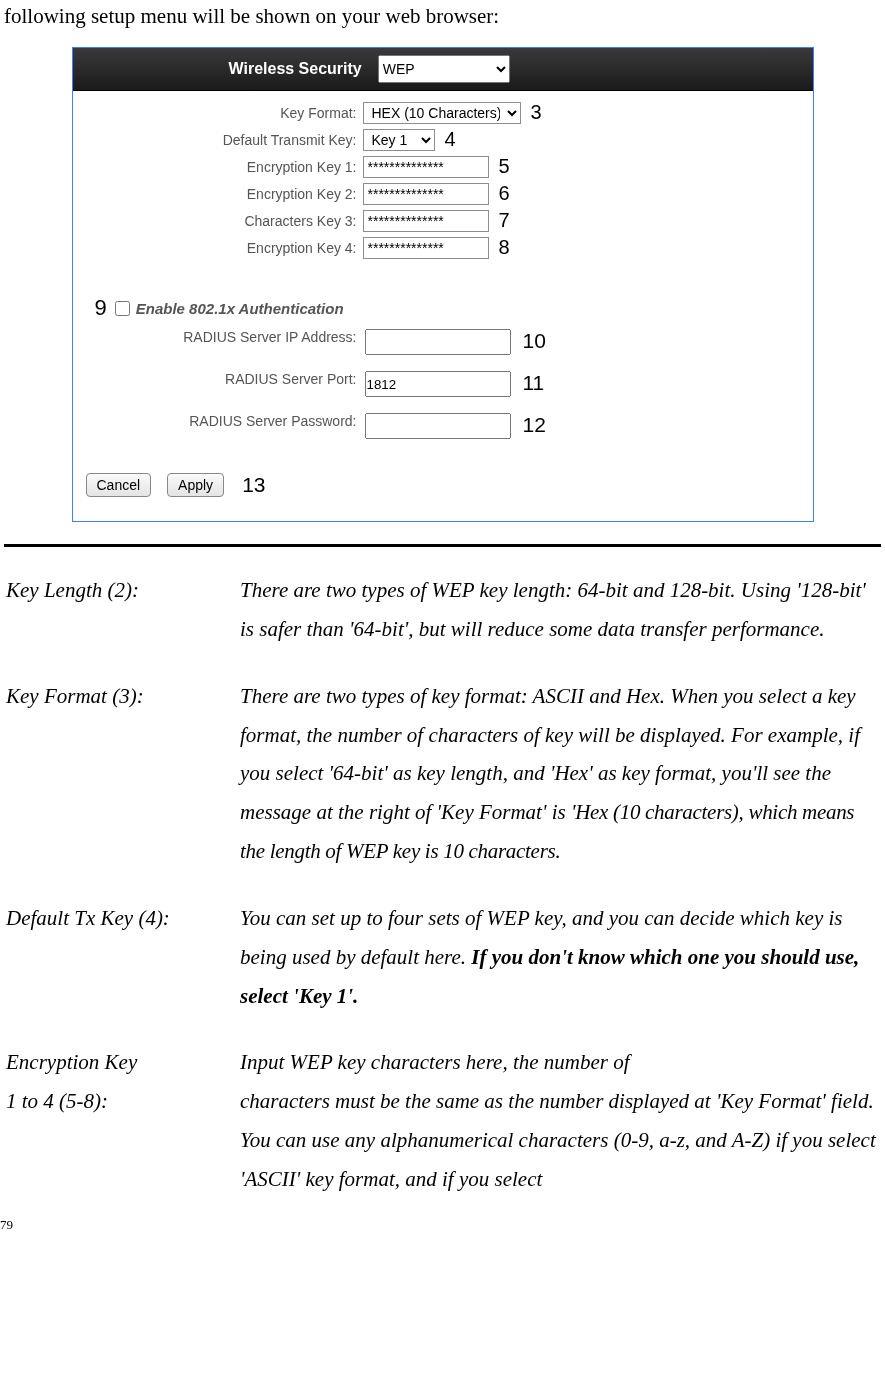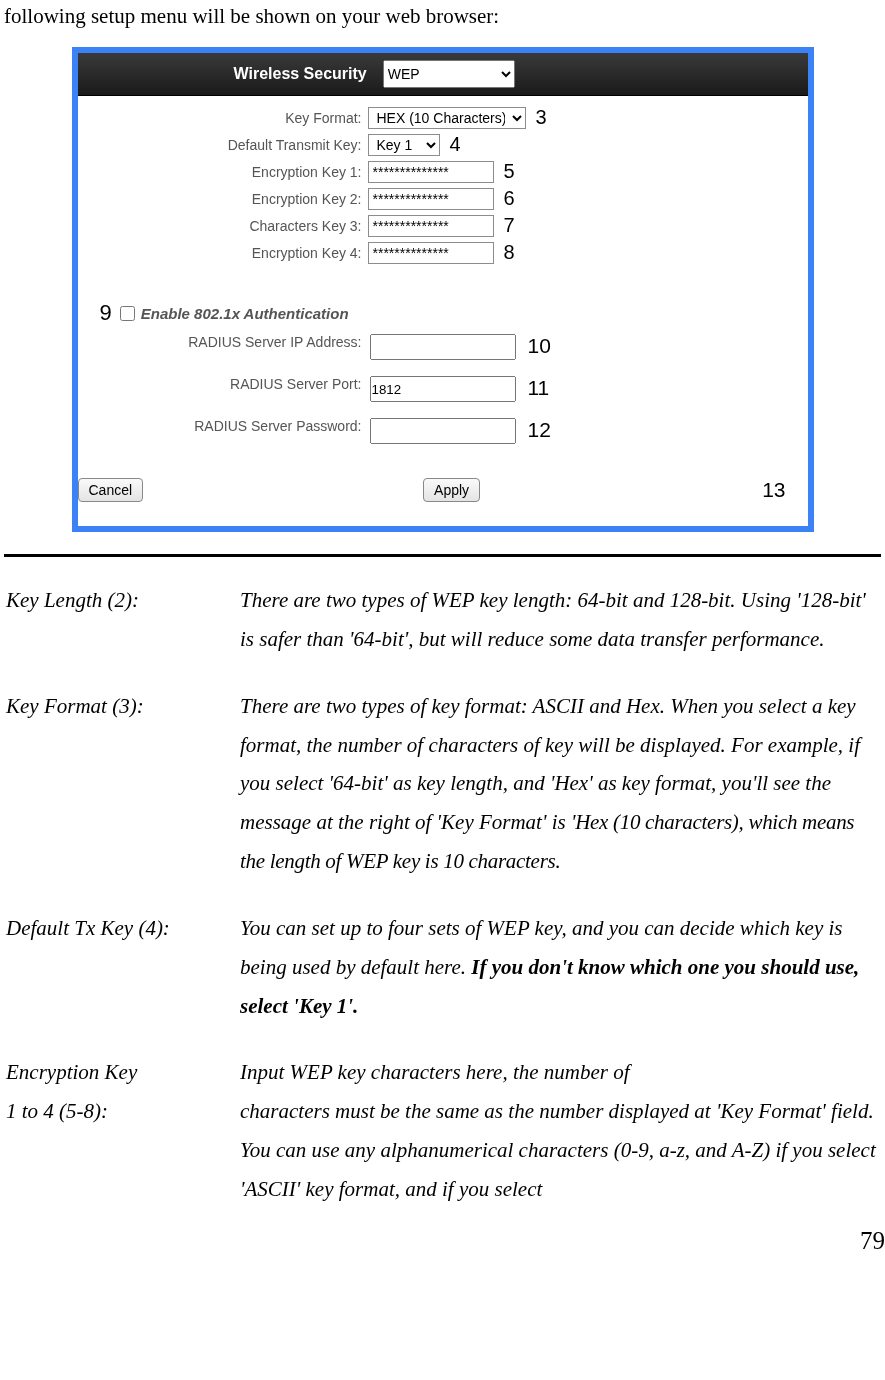--- a/index.html
+++ b/index.html
@@ -7,21 +7,21 @@
       font-family: "Times New Roman", Times, serif;
       font-size: 21px;
       color: #000;
       width: 885px;
       background: #fff;
       padding: 4px 0 0 0;
     }
     .intro { margin: 0 4px 18px 4px; }
     .screenshot-wrap {
       margin: 0 auto 22px auto;
-      border: 6px solid #3b82f6;
+      border: 1px solid #3b82f6;
       width: 742px;
       position: relative;
       background: #fff;
       font-family: Arial, Helvetica, sans-serif;
     }
     .title-bar {
       background: linear-gradient(#3a3a3a, #1a1a1a);
       color: #fff;
       font-weight: bold;
       font-size: 16px;
@@ -80,23 +80,23 @@
       display: flex;
       align-items: flex-start;
       height: 42px;
       gap: 8px;
     }
     .radius-row .lbl { width: 284px; text-align: right; color: #555; font-size:14px;}
     .radius-row input { width: 146px; height: 26px; }
     .radius-row .annot { font-size: 21px; color:#000; margin-left:4px;}
     .btn-row {
       display: flex;
-      justify-content: space-between;
-      gap: 8px;
-      padding: 18px 22px 14px 0;
+      justify-content: flex-start;
+      gap: 16px;
+      padding: 18px 22px 14px 13px;
       align-items: center;
     }
     .btn-row button {
       font-size: 14px;
       padding: 3px 10px;
       border: 1px solid #888;
       border-radius: 4px;
       background: linear-gradient(#fafafa,#e4e4e4);
       cursor: pointer;
     }
@@ -115,23 +115,23 @@
       display: flex;
       margin-bottom: 28px;
     }
     .def-term {
       width: 234px;
       flex-shrink: 0;
     }
     .def-body { flex: 1; }
     .def-body .bold { font-weight: bold; }
     .footer {
-      text-align: right;
+      text-align: left;
       font-style: normal;
-      font-size: 25px;
+      font-size: 13px;
       margin-top: 18px;
     }
     .condensed { letter-spacing: -0.3px; }
   </style>
 </head>
 <body>
 
 <div class="intro">following setup menu will be shown on your web browser:</div>
 
 <div class="screenshot-wrap">

